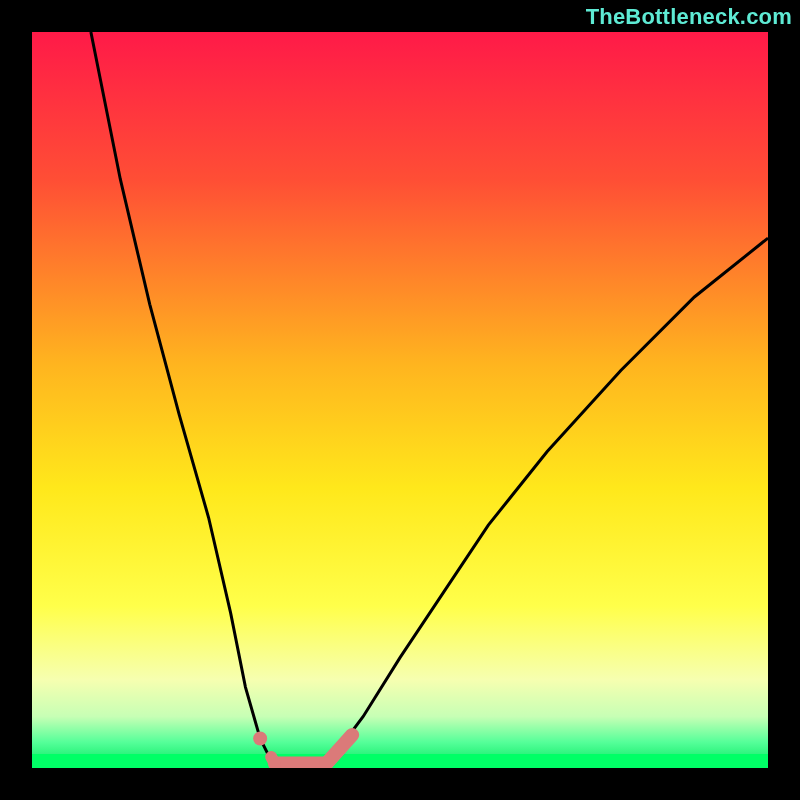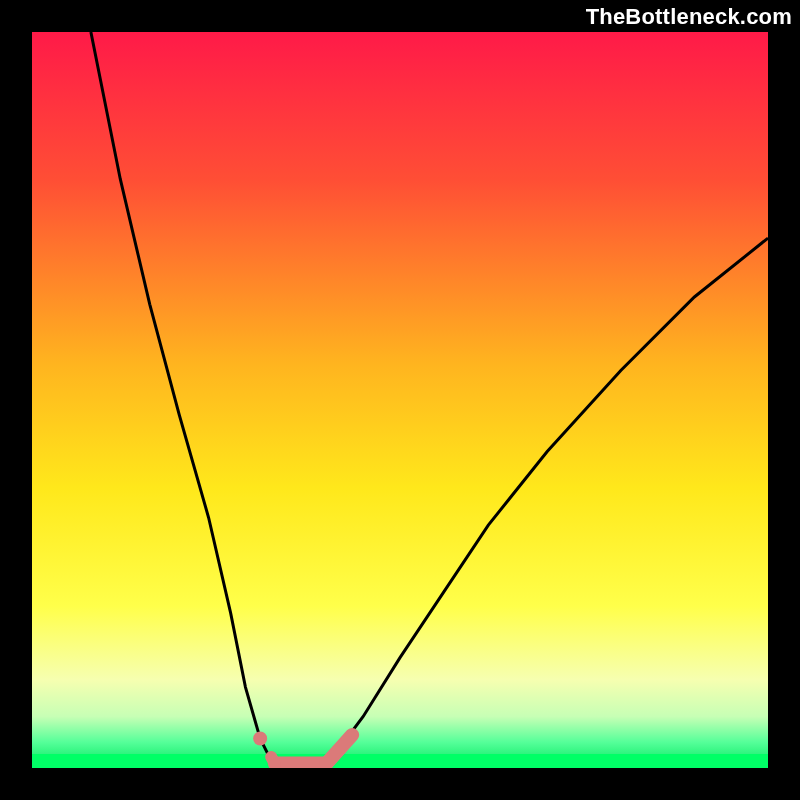--- a/index.html
+++ b/index.html
@@ -26,21 +26,21 @@
     height: 736px;
     overflow: hidden;
   }
   .watermark {
     position: absolute;
     right: 8px;
     top: 4px;
     font-family: Arial, Helvetica, sans-serif;
     font-size: 22px;
     font-weight: 600;
-    color: #ffffff;
+    color: #5eead4;
     letter-spacing: 0.2px;
   }
   svg {
     display: block;
   }
 </style>
 </head>
 <body>
 
 <div class="frame">

